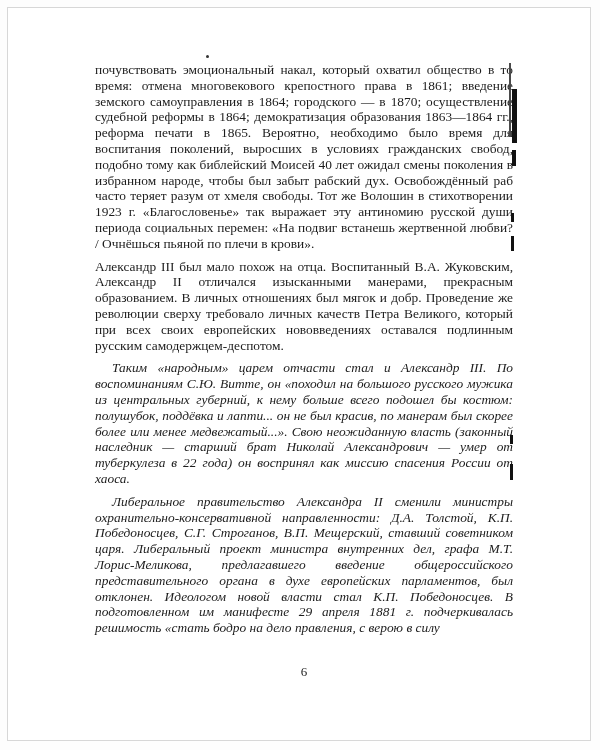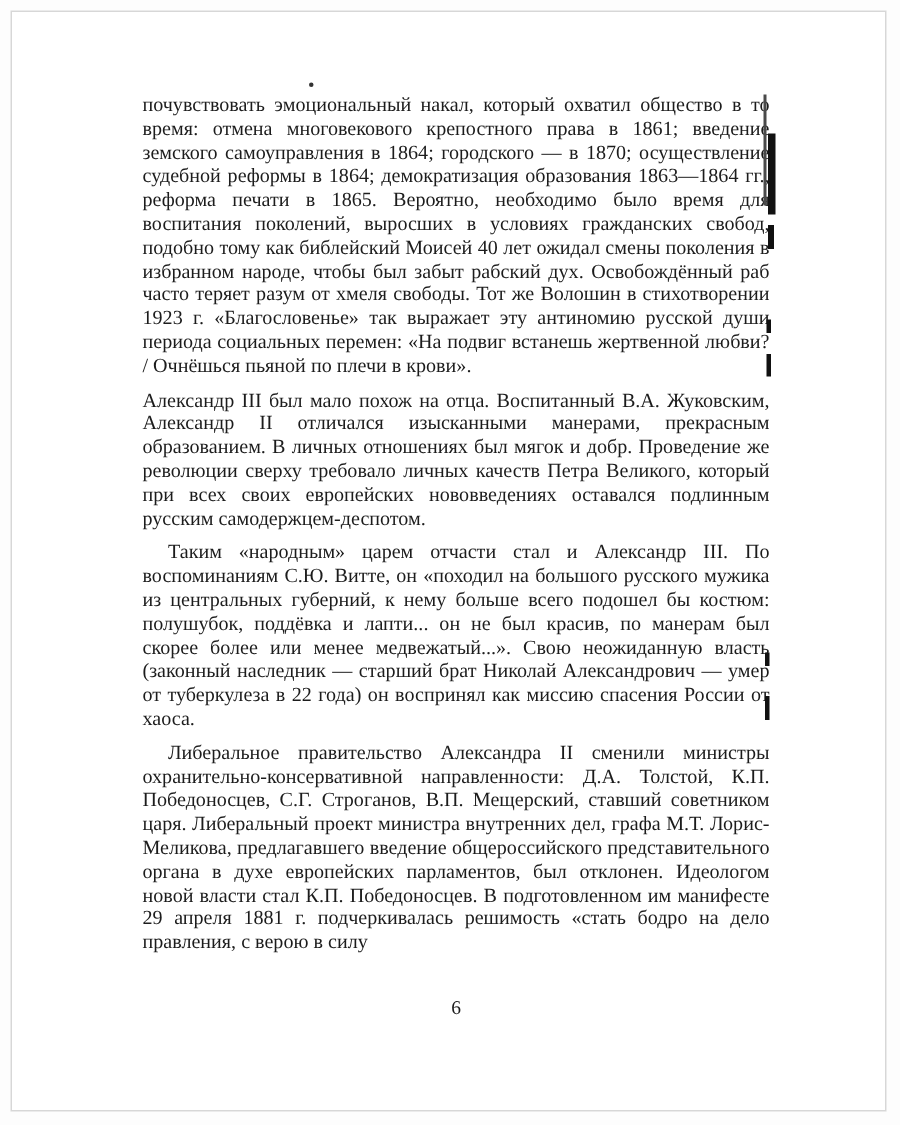--- a/index.html
+++ b/index.html
@@ -35,20 +35,21 @@
     color: #1c1c1c;
     hyphens: auto;
     -webkit-hyphens: auto;
   }
   .para {
     margin: 0 0 7px 0;
     text-indent: 0;
   }
   .para.indent {
     text-indent: 17px;
+    font-style: italic;
   }
   .page-number {
     position: absolute;
     top: 664px;
     left: 95px;
     width: 418px;
     text-align: center;
     font-size: 13px;
     color: #1c1c1c;
   }

